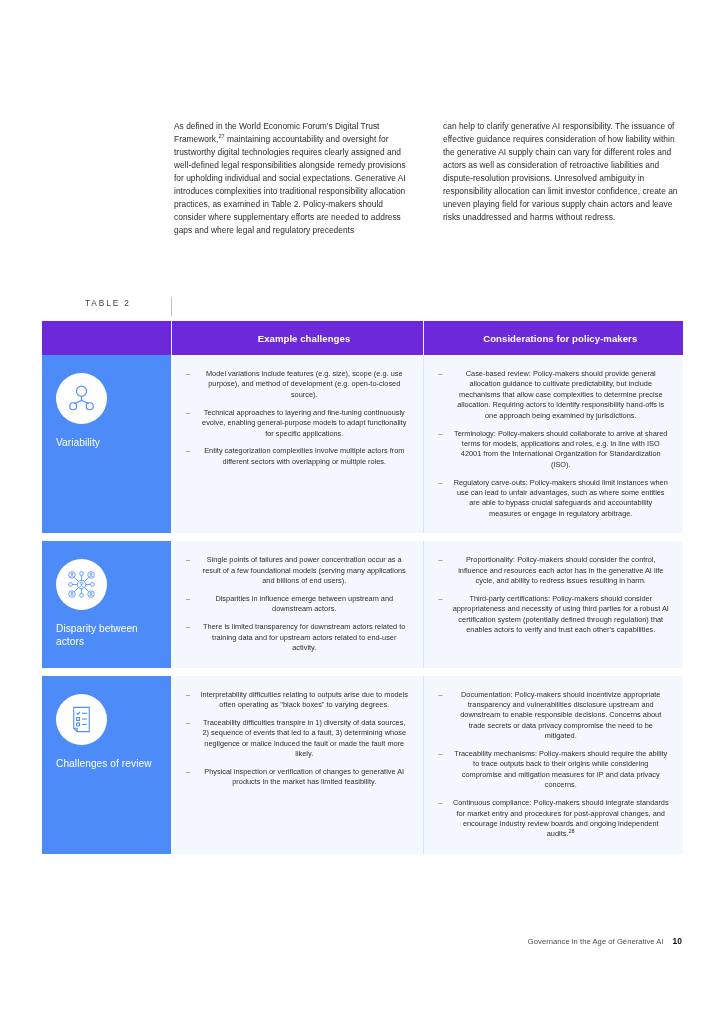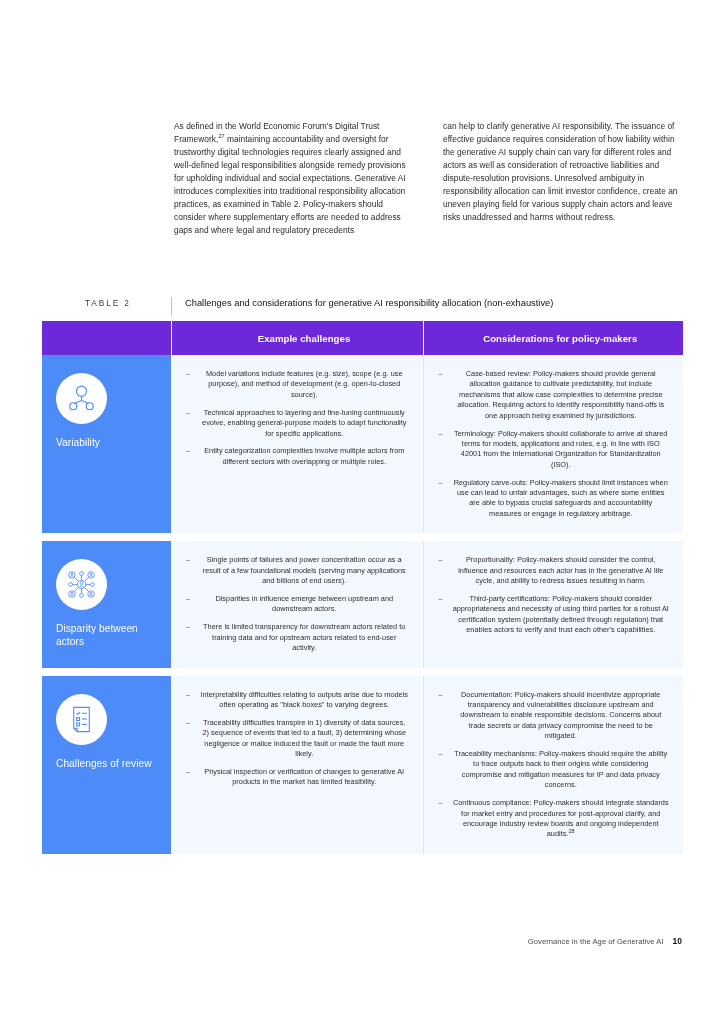--- a/index.html
+++ b/index.html
@@ -199,21 +199,20 @@
       <p><span>As defined in the World Economic Forum's Digital Trust Framework,</span><sup>27</sup><span> maintaining accountability and oversight for trustworthy digital technologies requires clearly assigned and well-defined legal responsibilities alongside remedy provisions for upholding individual and social expectations. Generative AI introduces complexities into traditional responsibility allocation practices, as examined in Table 2. Policy-makers should consider where supplementary efforts are needed to address gaps and where legal and regulatory precedents</span></p>
     </div>
     <div class="col">
       <p>can help to clarify generative AI responsibility. The issuance of effective guidance requires consideration of how liability within the generative AI supply chain can vary for different roles and actors as well as consideration of retroactive liabilities and dispute-resolution provisions. Unresolved ambiguity in responsibility allocation can limit investor confidence, create an uneven playing field for various supply chain actors and leave risks unaddressed and harms without redress.</p>
     </div>
   </div>
 
   <div class="table-caption">
     <div class="table-label">TABLE 2</div>
     <div class="caption-rule"></div>
-    <div class="caption-text">Challenges and considerations for generative AI responsibility allocation (non-exhaustive)</div>
   </div>
 
   <table class="tbl">
     <colgroup>
         <col class="c1">
         <col class="c2">
         <col class="c3">
       </colgroup>
     <thead>
       <tr>
@@ -330,21 +329,21 @@
           <ul class="blist">
             <li>Interpretability difficulties relating to outputs arise due to models often operating as "black boxes" to varying degrees.</li>
             <li>Traceability difficulties transpire in 1) diversity of data sources, 2) sequence of events that led to a fault, 3) determining whose negligence or malice induced the fault or made the fault more likely.</li>
             <li>Physical inspection or verification of changes to generative AI products in the market has limited feasibility.</li>
           </ul>
         </td>
         <td class="row-body-cell right">
           <ul class="blist">
             <li>Documentation: Policy-makers should incentivize appropriate transparency and vulnerabilities disclosure upstream and downstream to enable responsible decisions. Concerns about trade secrets or data privacy compromise the need to be mitigated.</li>
             <li>Traceability mechanisms: Policy-makers should require the ability to trace outputs back to their origins while considering compromise and mitigation measures for IP and data privacy concerns.</li>
-            <li><span>Continuous compliance: Policy-makers should integrate standards for market entry and procedures for post-approval clarify, and encourage industry review boards and ongoing independent audits.</span><sup>28</sup></li>
+            <li><span>Continuous compliance: Policy-makers should integrate standards for market entry and procedures for post-approval changes, and encourage industry review boards and ongoing independent audits.</span><sup>28</sup></li>
           </ul>
         </td>
       </tr>
 
     </tbody>
   </table>
 
   <div class="footer">
     <span>Governance in the Age of Generative AI</span><span class="pagenum">10</span>
   </div>

